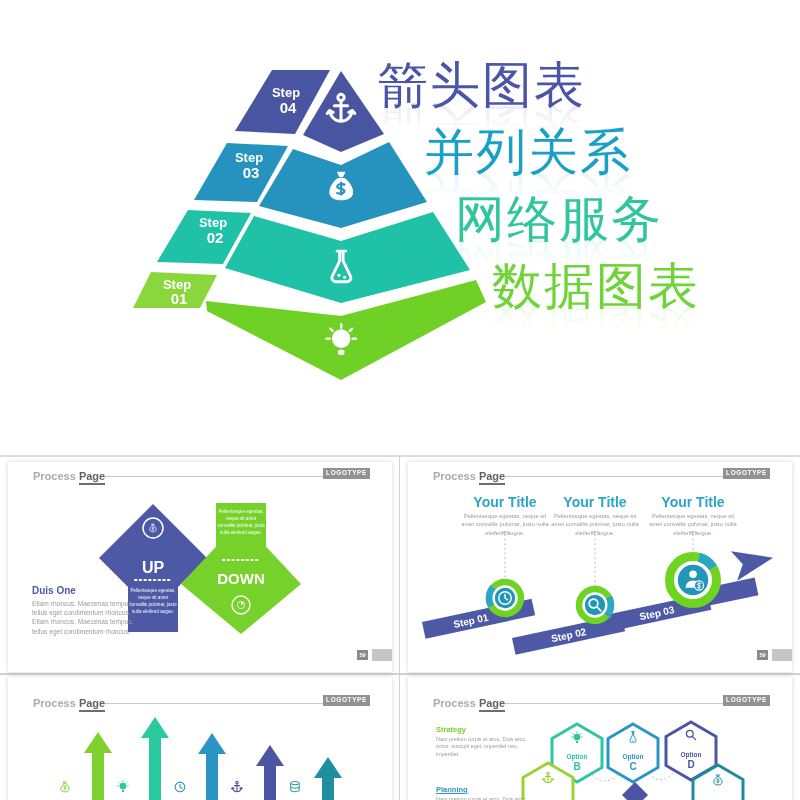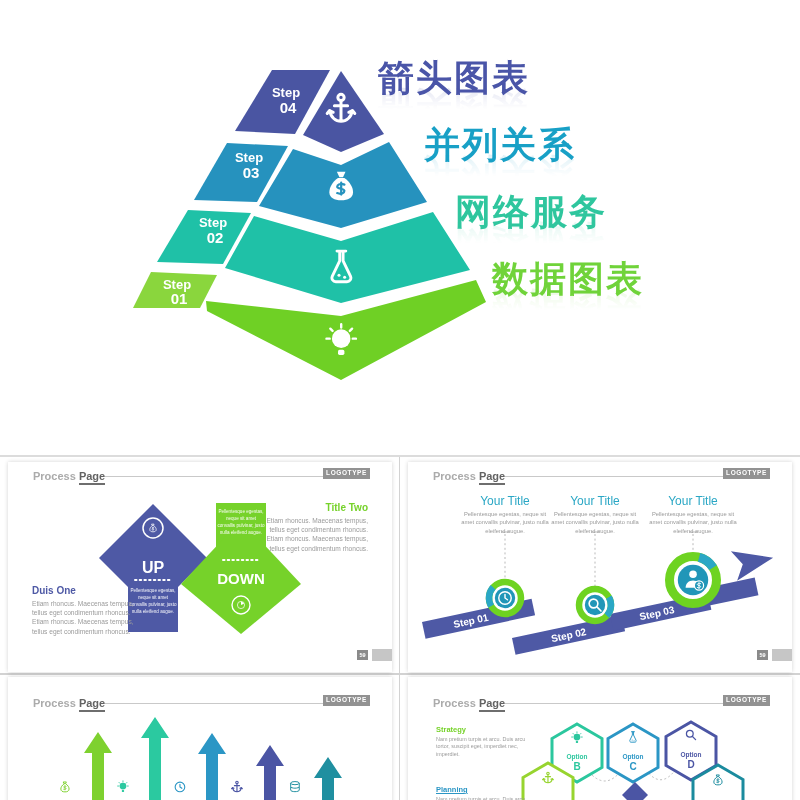--- a/index.html
+++ b/index.html
@@ -2,21 +2,21 @@
 <html><head>
 <meta charset="utf-8">
 <style>
   html,body{margin:0;padding:0;background:#fff;}
   .page{position:relative;width:800px;height:800px;background:#f0abfc;overflow:hidden;
         font-family:"Liberation Sans","DejaVu Sans",sans-serif;}
   svg{display:block;}
   
   .hero{position:absolute;left:0;top:0;width:800px;height:455px;background:#fff;}
   .pyr-svg{position:absolute;left:0;top:0;}
-  .headline{position:absolute;font-weight:bold;font-size:36px;line-height:1.0;letter-spacing:2px;white-space:nowrap;}
+  .headline{position:absolute;font-weight:normal;font-size:50px;line-height:1.0;letter-spacing:2px;white-space:nowrap;}
   .hl-text{position:relative;}
   .hl-reflection{transform:scaleY(-1);opacity:.16;margin-top:-9px;
      -webkit-mask-image:linear-gradient(to top,rgba(0,0,0,.85),transparent 62%);
      mask-image:linear-gradient(to top,rgba(0,0,0,.85),transparent 62%);}
   .hl1{left:378px;top:60px;color:#4a55a8;}
   .hl2{left:424px;top:127px;color:#18a0c6;}
   .hl3{left:455px;top:194px;color:#2fc69e;}
   .hl4{left:492px;top:261px;color:#70d33a;}
   
   .thumbs{position:absolute;left:0;top:455px;width:800px;height:345px;background:#fff;}
@@ -46,21 +46,21 @@
   .tblock h4{margin:0 0 3px 0;font-size:10px;font-weight:bold;}
   .tblock p{margin:0;font-size:6.6px;line-height:1.4;color:#9b9b9b;}
   .t-one{left:24px;top:123px;width:112px;}
   .t-one h4{color:#4e59a5;}
   .t-two{left:244px;top:40px;width:116px;text-align:right;}
   .t-two h4{color:#76d22a;}
   .arrow-note{position:absolute;color:#fff;font-size:4.6px;line-height:1.5;text-align:center;opacity:.95;}
   .note-up{left:121px;top:126px;width:48px;}
   .note-down{left:209px;top:47px;width:48px;}
   .yt{position:absolute;top:32px;width:90px;text-align:center;}
-  .yt h4{margin:0 0 2px 0;font-size:12px;font-weight:normal;color:#2aa7c5;}
+  .yt h4{margin:0 0 2px 0;font-size:14px;font-weight:bold;color:#2aa7c5;}
   .yt p{margin:0;font-size:5.8px;line-height:1.45;color:#9b9b9b;}
   .yt1{left:52px;} .yt2{left:142px;} .yt3{left:240px;}
   .hx-sec{position:absolute;left:28px;width:94px;}
   .hx-sec h5{margin:0 0 2px 0;font-size:7.5px;font-weight:bold;}
   .hx-sec p{margin:0;font-size:5.4px;line-height:1.35;color:#9b9b9b;}
   .sec1{top:48px;} .sec1 h5{color:#76d22a;}
   .sec2{top:78px;} .sec2 h5{color:#2bc79e;}
   .sec3{top:108px;} .sec3 h5{color:#2b96c5;text-decoration:underline;}
 </style>
 </head>
@@ -211,24 +211,20 @@
           </g>
       </svg>
 
       <div class="arrow-note note-up">Pellentesque egestas, neque sit amet convallis pulvinar, justo nulla eleifend augue.</div>
       <div class="arrow-note note-down">Pellentesque egestas, neque sit amet convallis pulvinar, justo nulla eleifend augue.</div>
 
       <div class="tblock t-one">
         <h4>Duis One</h4>
         <p>Etiam rhoncus. Maecenas tempus, tellus eget condimentum rhoncus. Etiam rhoncus. Maecenas tempus, tellus eget condimentum rhoncus.</p>
       </div>
-      <div class="tblock t-two">
-        <h4>Title Two</h4>
-        <p>Etiam rhoncus. Maecenas tempus, tellus eget condimentum rhoncus. Etiam rhoncus. Maecenas tempus, tellus eget condimentum rhoncus.</p>
-      </div>
 
       <div class="badge">59</div>
       <div class="badge-bar"></div>
     </div>
 
     <div class="card c2">
       <div class="sl-header">
         <span class="proc-word">Process</span>
         <span class="page-word">Page</span>
       </div>

